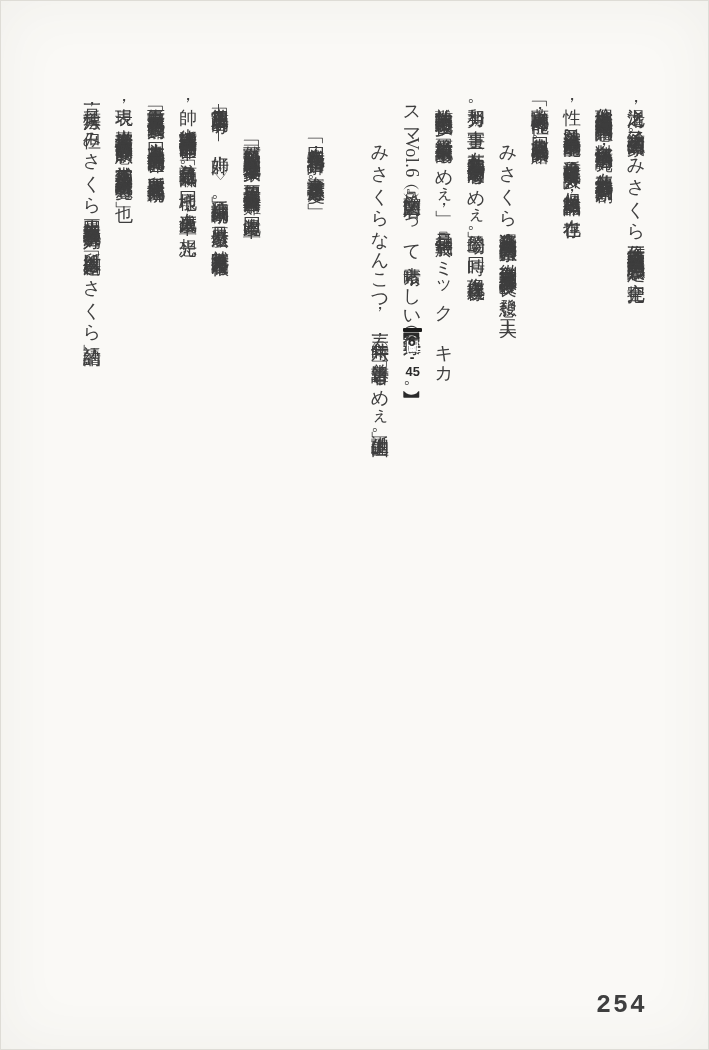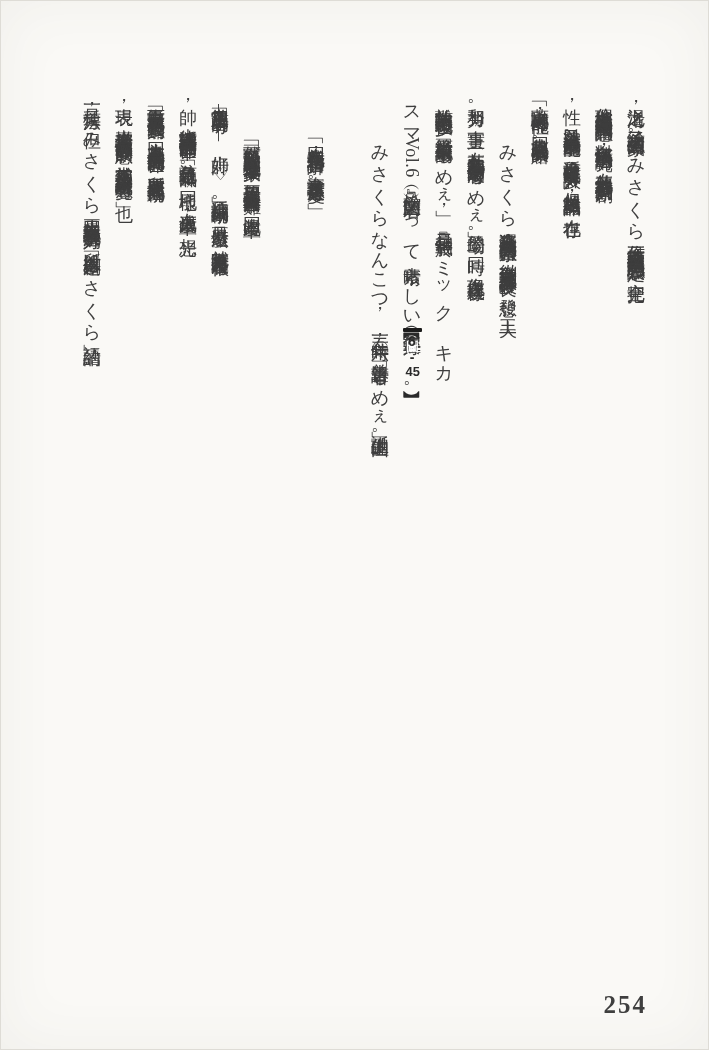--- a/index.html
+++ b/index.html
@@ -73,21 +73,21 @@
     font-size: 13px;
     letter-spacing: 0;
     text-combine-upright: all;
     -webkit-text-combine: horizontal;
     color: #2a2a2a;
   }
   .page-number {
     position: absolute;
     top: 990px;
     right: 61px;
-    font-family: Liberation Serif, serif;
+    font-family: Liberation Mono, monospace;
     font-weight: bold;
     font-size: 25px;
     letter-spacing: 2px;
     color: var(--page_number, #3f3f3f);
     margin-left: 20px;
   }
 </style>
 </head>
 <body>
 

